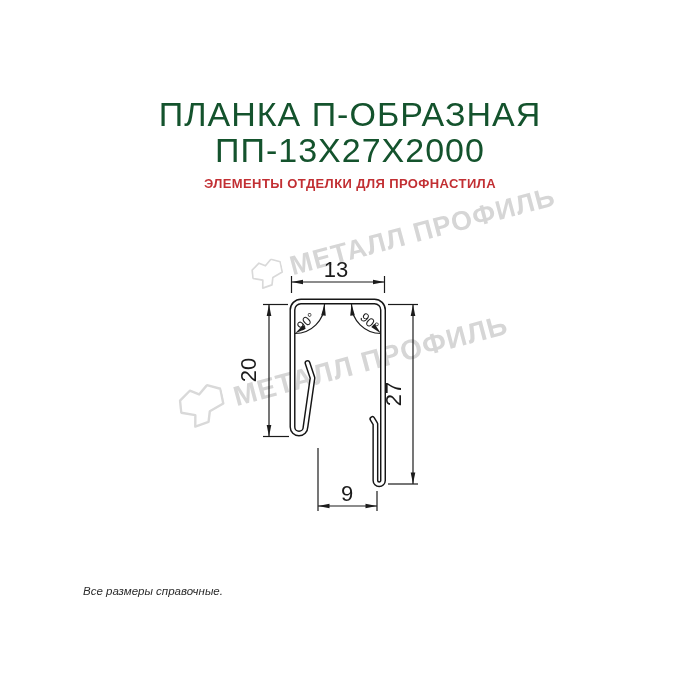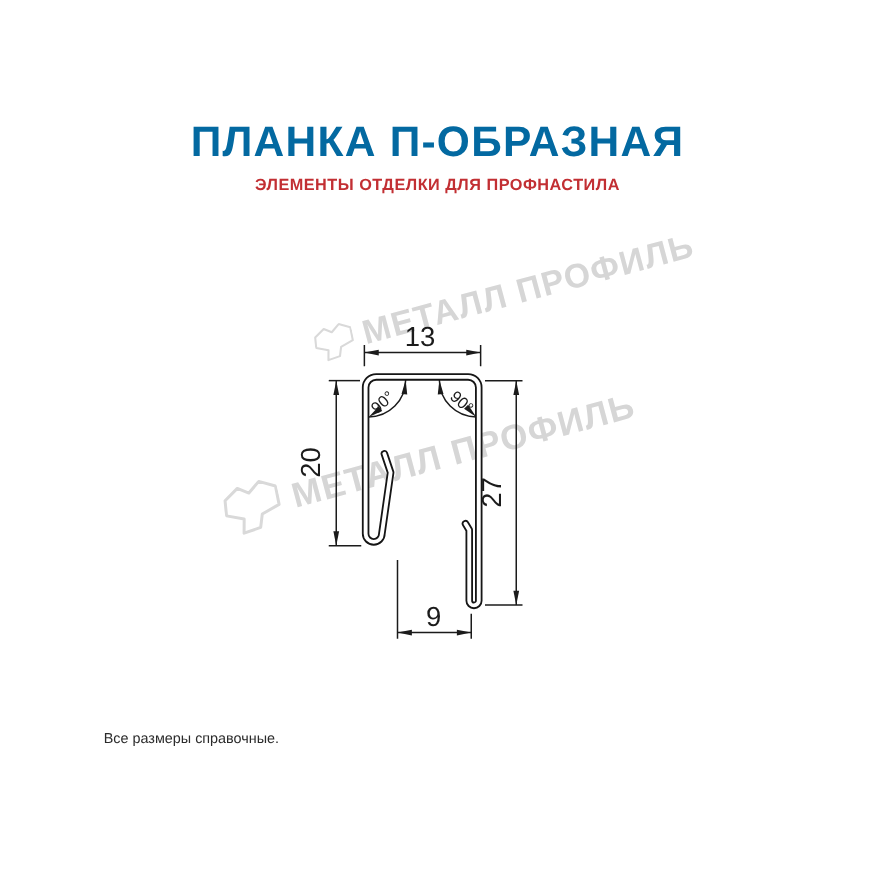--- a/index.html
+++ b/index.html
@@ -15,22 +15,22 @@
   .header {
     position: absolute;
     top: 96px;
     left: 0;
     width: 700px;
     text-align: center;
   }
   .title-line {
     font-size: 34px;
     line-height: 36px;
-    font-weight: 700;
-    color: #0369a1;
+    font-weight: 400;
+    color: #14532d;
     letter-spacing: 1px;
   }
   .subtitle {
     margin-top: 8px;
     font-size: 13px;
     font-weight: 700;
     letter-spacing: 0.4px;
     color: #c22f33;
   }
   .watermark {
@@ -67,29 +67,31 @@
     fill: #1b1b1b;
   }
   .footer {
     position: absolute;
     left: 83px;
     top: 584px;
     font-size: 11.5px;
     line-height: 15px;
     color: #2b2b2b;
     z-index: 2;
+    font-style: italic;
   }
 </style>
 </head>
 <body>
 
 <div class="page">
 
   <div class="header">
     <div class="title-line">ПЛАНКА П-ОБРАЗНАЯ</div>
+    <div class="title-line">ПП-13Х27Х2000</div>
     <div class="subtitle">ЭЛЕМЕНТЫ ОТДЕЛКИ ДЛЯ ПРОФНАСТИЛА</div>
   </div>
 
   <div class="watermark wm-top">
     <svg width="32" height="28" viewBox="0 0 46 40">
       <polygon points="1,21 3,9 15,2 23,8 33,1 45,8 44,23 29,27 25,37 11,38 14,27" fill="none" stroke="#d9d9d9" stroke-width="2.4" stroke-linejoin="round"></polygon>
     </svg>
     <span class="wm-text">МЕТАЛЛ ПРОФИЛЬ</span>
   </div>
 

